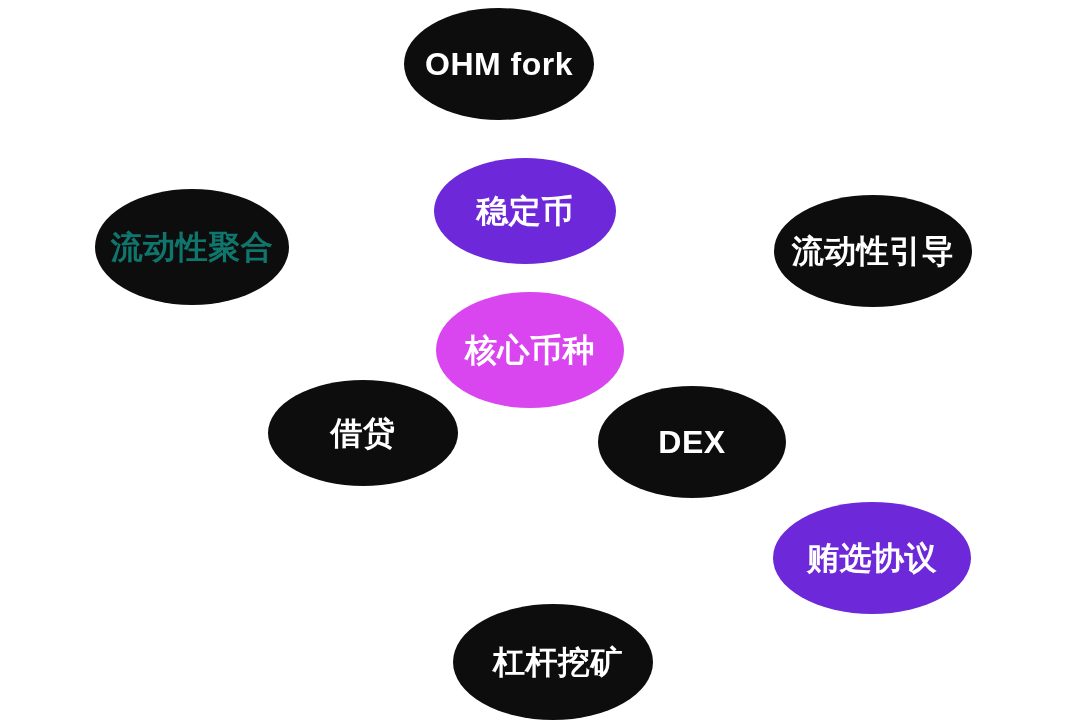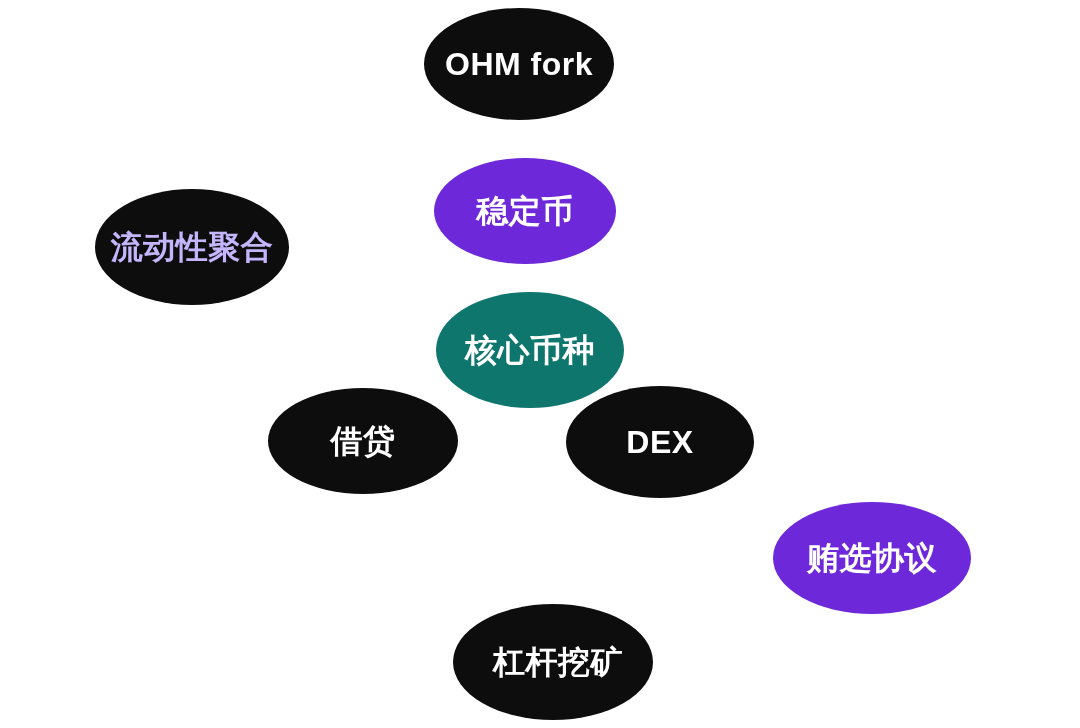--- a/index.html
+++ b/index.html
@@ -29,36 +29,39 @@
     white-space: nowrap;
     line-height: 1;
     letter-spacing: 0.5px;
     user-select: none;
   }
 </style>
 </head>
 <body>
 
 <div class="canvas" style="background: rgb(255, 255, 255);">
-    <div class="node" style="left: 424px; top: 8px; width: 190px; height: 112px; background: rgb(13, 13, 13);">
+    <div class="node" style="left: 404px; top: 8px; width: 190px; height: 112px; background: rgb(13, 13, 13);">
       <span class="node-label" style="color: rgb(255, 255, 255);">OHM fork</span>
     </div>
     <div class="node" style="left: 434px; top: 158px; width: 182px; height: 106px; background: #6d28d9;">
       <span class="node-label" style="color: rgb(255, 255, 255);">稳定币</span>
     </div>
     <div class="node" style="left: 95px; top: 189px; width: 194px; height: 116px; background: rgb(13, 13, 13);">
-      <span class="node-label" style="color: #c4b5fd;">流动性聚合</span>
+      <span class="node-label" style="color: #0f766e;">流动性聚合</span>
     </div>
-    <div class="node" style="left: 436px; top: 292px; width: 188px; height: 116px; background: #0f766e;">
+    <div class="node" style="left: 774px; top: 195px; width: 198px; height: 112px; background: rgb(13, 13, 13);">
+      <span class="node-label" style="color: rgb(255, 255, 255);">流动性引导</span>
+    </div>
+    <div class="node" style="left: 436px; top: 292px; width: 188px; height: 116px; background: #d946ef;">
       <span class="node-label" style="color: rgb(255, 255, 255);">核心币种</span>
     </div>
-    <div class="node" style="left: 268px; top: 388px; width: 190px; height: 106px; background: rgb(13, 13, 13);">
+    <div class="node" style="left: 268px; top: 380px; width: 190px; height: 106px; background: rgb(13, 13, 13);">
       <span class="node-label" style="color: rgb(255, 255, 255);">借贷</span>
     </div>
-    <div class="node" style="left: 566px; top: 386px; width: 188px; height: 112px; background: rgb(13, 13, 13);">
+    <div class="node" style="left: 598px; top: 386px; width: 188px; height: 112px; background: rgb(13, 13, 13);">
       <span class="node-label" style="color: rgb(255, 255, 255);">DEX</span>
     </div>
     <div class="node" style="left: 773px; top: 502px; width: 198px; height: 112px; background: #6d28d9;">
       <span class="node-label" style="color: rgb(255, 255, 255);">贿选协议</span>
     </div>
     <div class="node" style="left: 453px; top: 604px; width: 200px; height: 116px; background: rgb(13, 13, 13);">
       <span class="node-label" style="color: rgb(255, 255, 255); margin-left: 10px;">杠杆挖矿</span>
     </div>
   </div>
 

